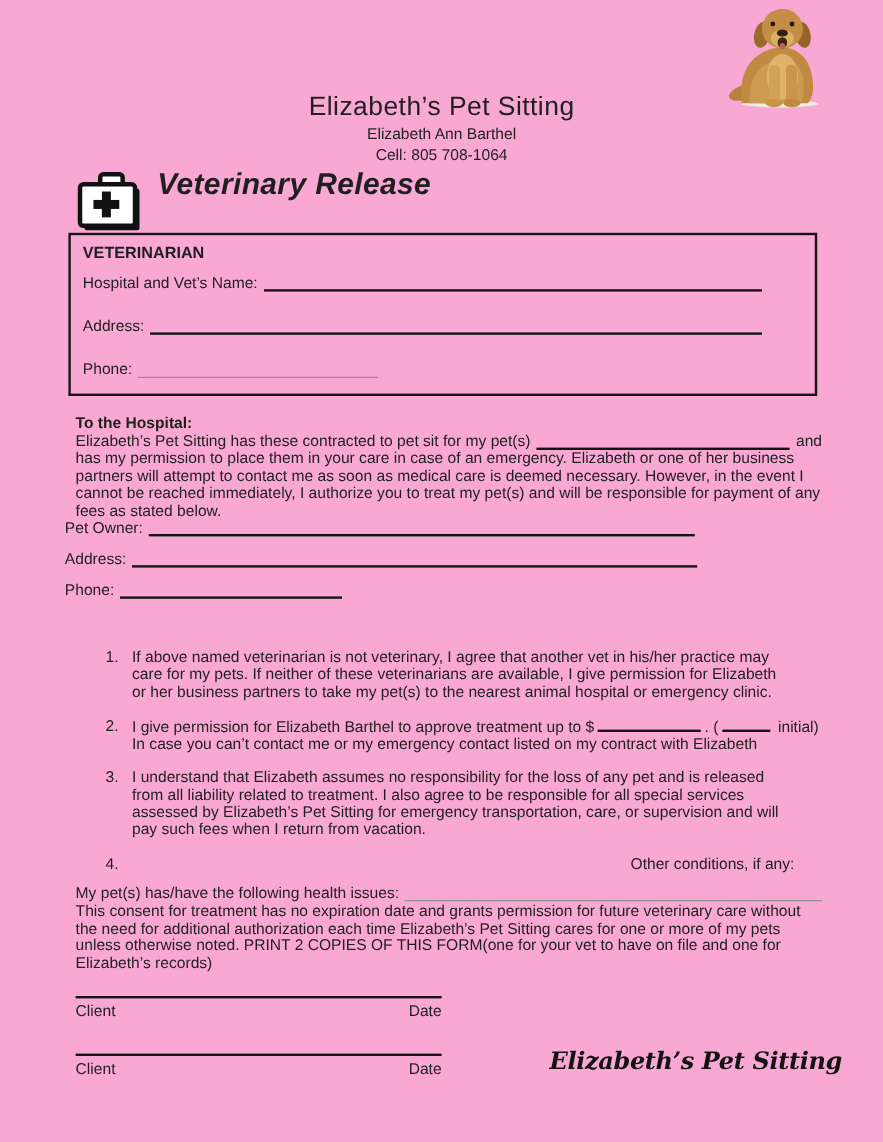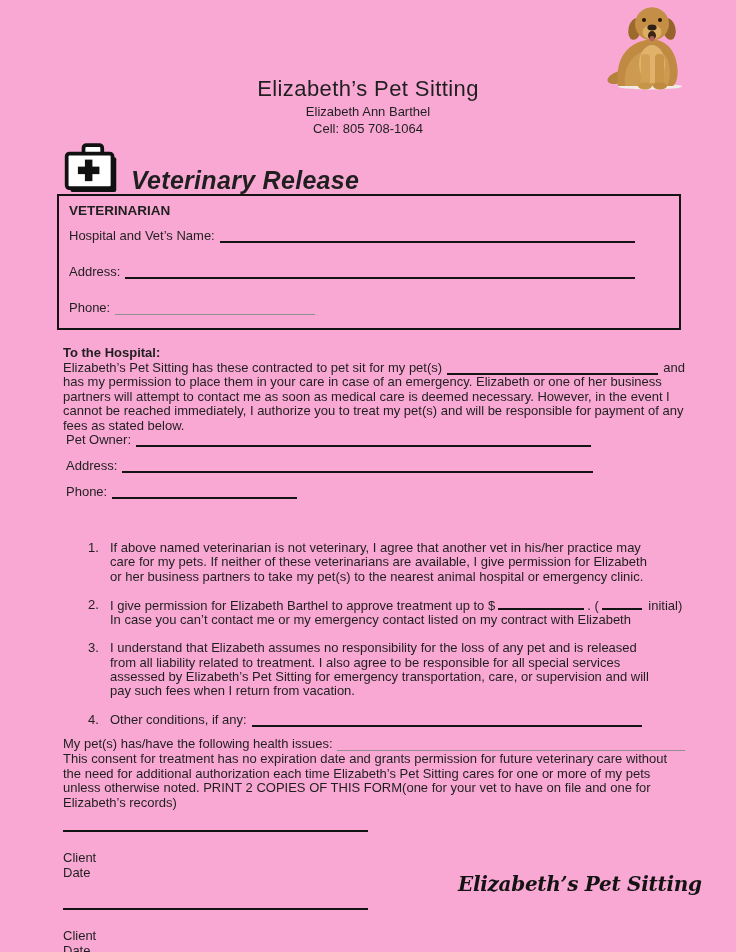--- a/index.html
+++ b/index.html
@@ -7,21 +7,21 @@
     position:relative;width:736px;height:952px;background:#f9a8d4;
     font-family:"Liberation Sans",sans-serif;color:#1f1f1f;overflow:hidden;
   }
   
   .header{position:absolute;top:76px;left:0;width:100%;text-align:center;}
   .title{font-size:22px;letter-spacing:.4px;}
   .sub{font-size:13px;margin-top:2px;}
   
   .dog{position:absolute;top:2px;left:601px;width:104px;height:88px;}
   
-  .release{position:absolute;top:140px;left:62px;display:flex;align-items:flex-end;}
+  .release{position:absolute;top:140px;left:62px;display:flex;align-items:flex-start;}
   .release .icon{width:58px;height:57px;flex:none;}
   .release .txt{font-size:25px;font-weight:bold;font-style:italic;margin-left:11px;padding-bottom:2px;letter-spacing:.3px;}
   
   .vetbox{position:absolute;top:194px;left:57px;width:600px;border:2px solid #141414;padding:7px 10px 13px 10px;}
   .vetbox .bhead{font-size:13.5px;font-weight:bold;}
   .frow{display:flex;align-items:flex-end;}
   .lab{font-size:13px;white-space:nowrap;}
   .line{border-bottom:2px solid #141414;height:13px;margin-left:5px;}
   .line.grow{flex:1;}
   .line.thin{border-bottom:1px solid #8f8f8f;}
@@ -29,42 +29,42 @@
   .vetbox .r2,.vetbox .r3{margin-top:21px;}
   .vetbox .r1 .line,.vetbox .r2 .line{margin-right:34px;}
   .vetbox .r3 .line{width:200px;}
   
   .hosp{position:absolute;top:346px;left:63px;width:622px;font-size:13px;line-height:14.6px;}
   .hosp .hhead{font-weight:bold;}
   .l1{display:flex;align-items:flex-end;}
   .l1 .line{flex:1;height:11px;margin:0 5px;}
   .hosp p{margin:0;}
   
-  .fields{position:absolute;top:432px;left:66px;}
+  .fields{position:absolute;top:432px;left:54px;}
   .fields .frow{margin-bottom:11px;}
   .w1{width:525px;}.w2{width:527px;}.w3{width:522px;}
   .phline{width:185px;}
   
   .list{position:absolute;top:541px;left:88px;width:574px;font-size:13px;line-height:14.3px;}
   .item{display:flex;margin-bottom:14px;}
   .item .num{width:22px;flex:none;}
   .item .body{flex:1;}
   .nowrap{white-space:nowrap;}
   .blank{display:inline-block;border-bottom:2px solid #141414;height:10px;margin:0 3px;}
   .b80{width:86px;}.b40{width:40px;}
-  .item4row{display:flex;align-items:flex-end;}
+  .item4row{display:flex;align-items:flex-end;flex-direction:column;}
   .item4row .line{flex:1;margin-right:20px;height:11px;}
   
   .health{position:absolute;top:737px;left:63px;width:622px;font-size:13px;line-height:14.4px;}
   .hrow{display:flex;align-items:flex-end;}
   .hrow .line{flex:1;height:11px;margin-left:4px;}
   .health p{margin:1px 0 0 0;}
   
   .sigs{position:absolute;top:830px;left:63px;width:305px;}
-  .sig{border-top:2px solid #141414;display:flex;justify-content:space-between;padding-top:18px;font-size:13px;flex-direction:column;}
+  .sig{border-top:2px solid #141414;display:flex;justify-content:space-between;padding-top:3px;font-size:13px;}
   .sig2{margin-top:28px;}
   
   .logo{position:absolute;top:872px;left:458px;width:230px;font-family:"DejaVu Serif",serif;
         font-style:italic;font-weight:bold;font-size:20px;white-space:nowrap;letter-spacing:-.3px;color:#131313;}
 </style>
 </head>
 <body>
 
 <div class="page">
 

